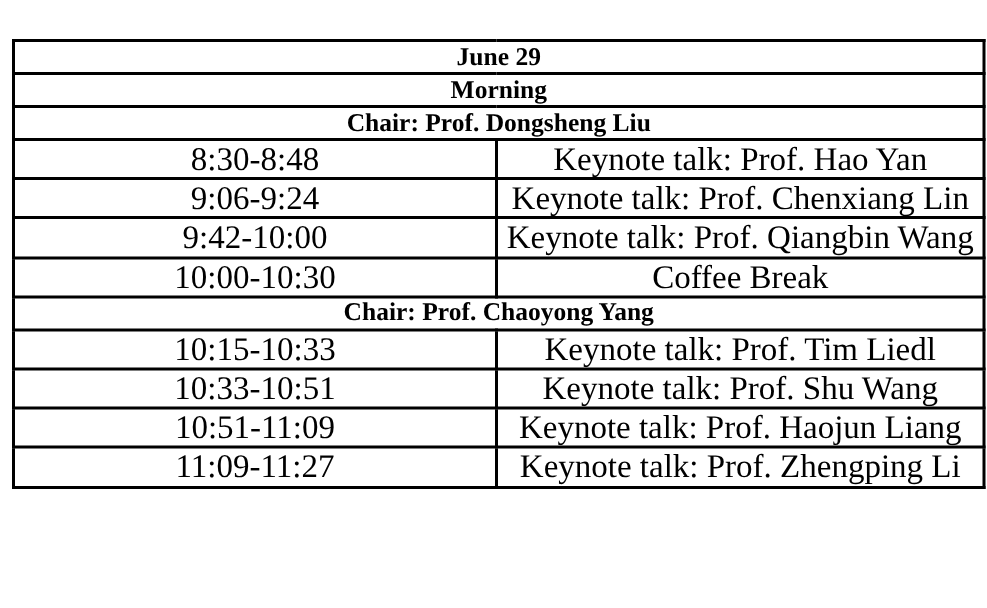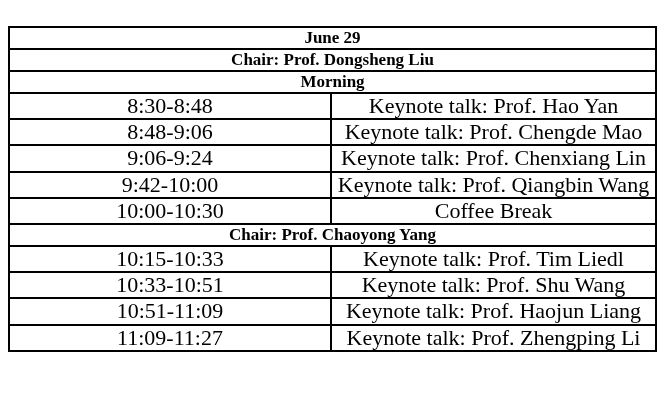--- a/index.html
+++ b/index.html
@@ -47,33 +47,29 @@
 <table class="schedule">
   <colgroup>
     <col class="time-col">
     <col class="event-col">
   </colgroup>
   <tbody>
     <tr>
       <td colspan="2" class="hdr">June 29</td>
     </tr>
     <tr>
-      <td colspan="2" class="hdr">Chair: Prof. Dongsheng Liu</td>
+      <td colspan="2" class="hdr">Morning</td>
     </tr>
     <tr>
-      <td colspan="2" class="hdr">Morning</td>
+      <td colspan="2" class="hdr">Chair: Prof. Dongsheng Liu</td>
     </tr>
 
     <tr>
       <td>8:30-8:48</td>
       <td>Keynote talk: Prof. Hao Yan</td>
-    </tr>
-    <tr>
-      <td>8:48-9:06</td>
-      <td>Keynote talk: Prof. Chengde Mao</td>
     </tr>
     <tr>
       <td>9:06-9:24</td>
       <td>Keynote talk: Prof. Chenxiang Lin</td>
     </tr>
     <tr>
       <td>9:42-10:00</td>
       <td>Keynote talk: Prof. Qiangbin Wang</td>
     </tr>
     <tr>

